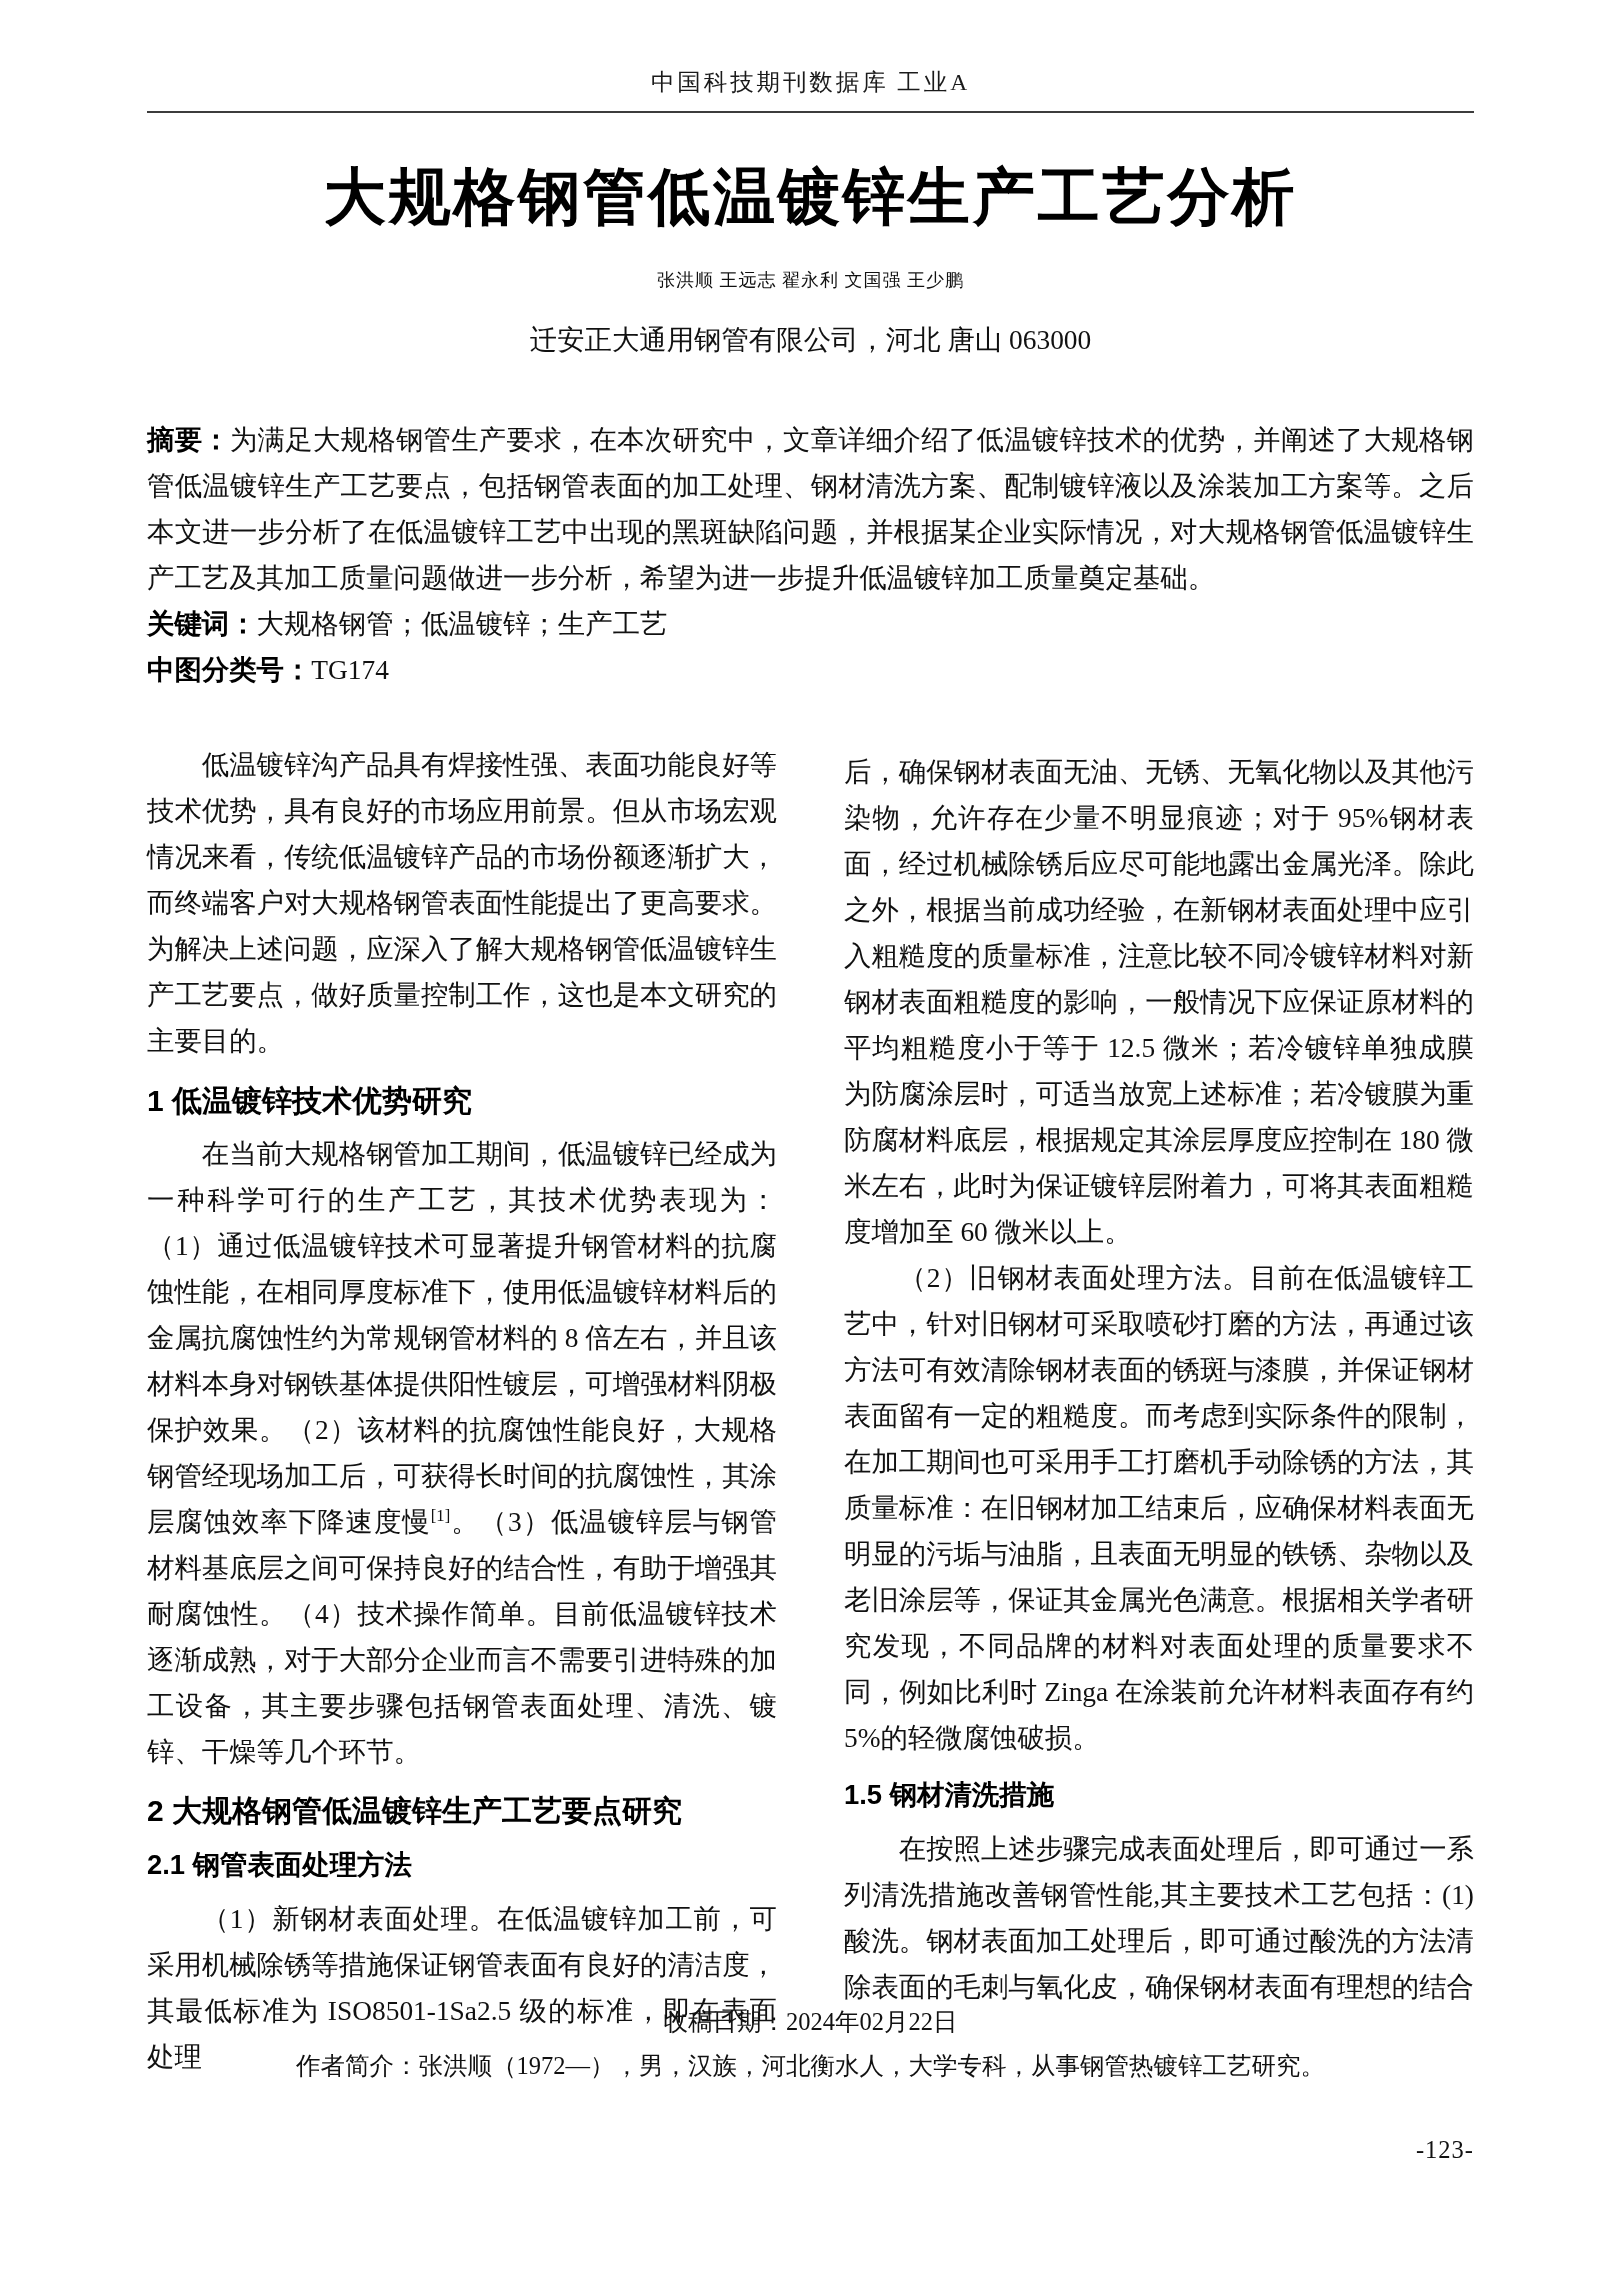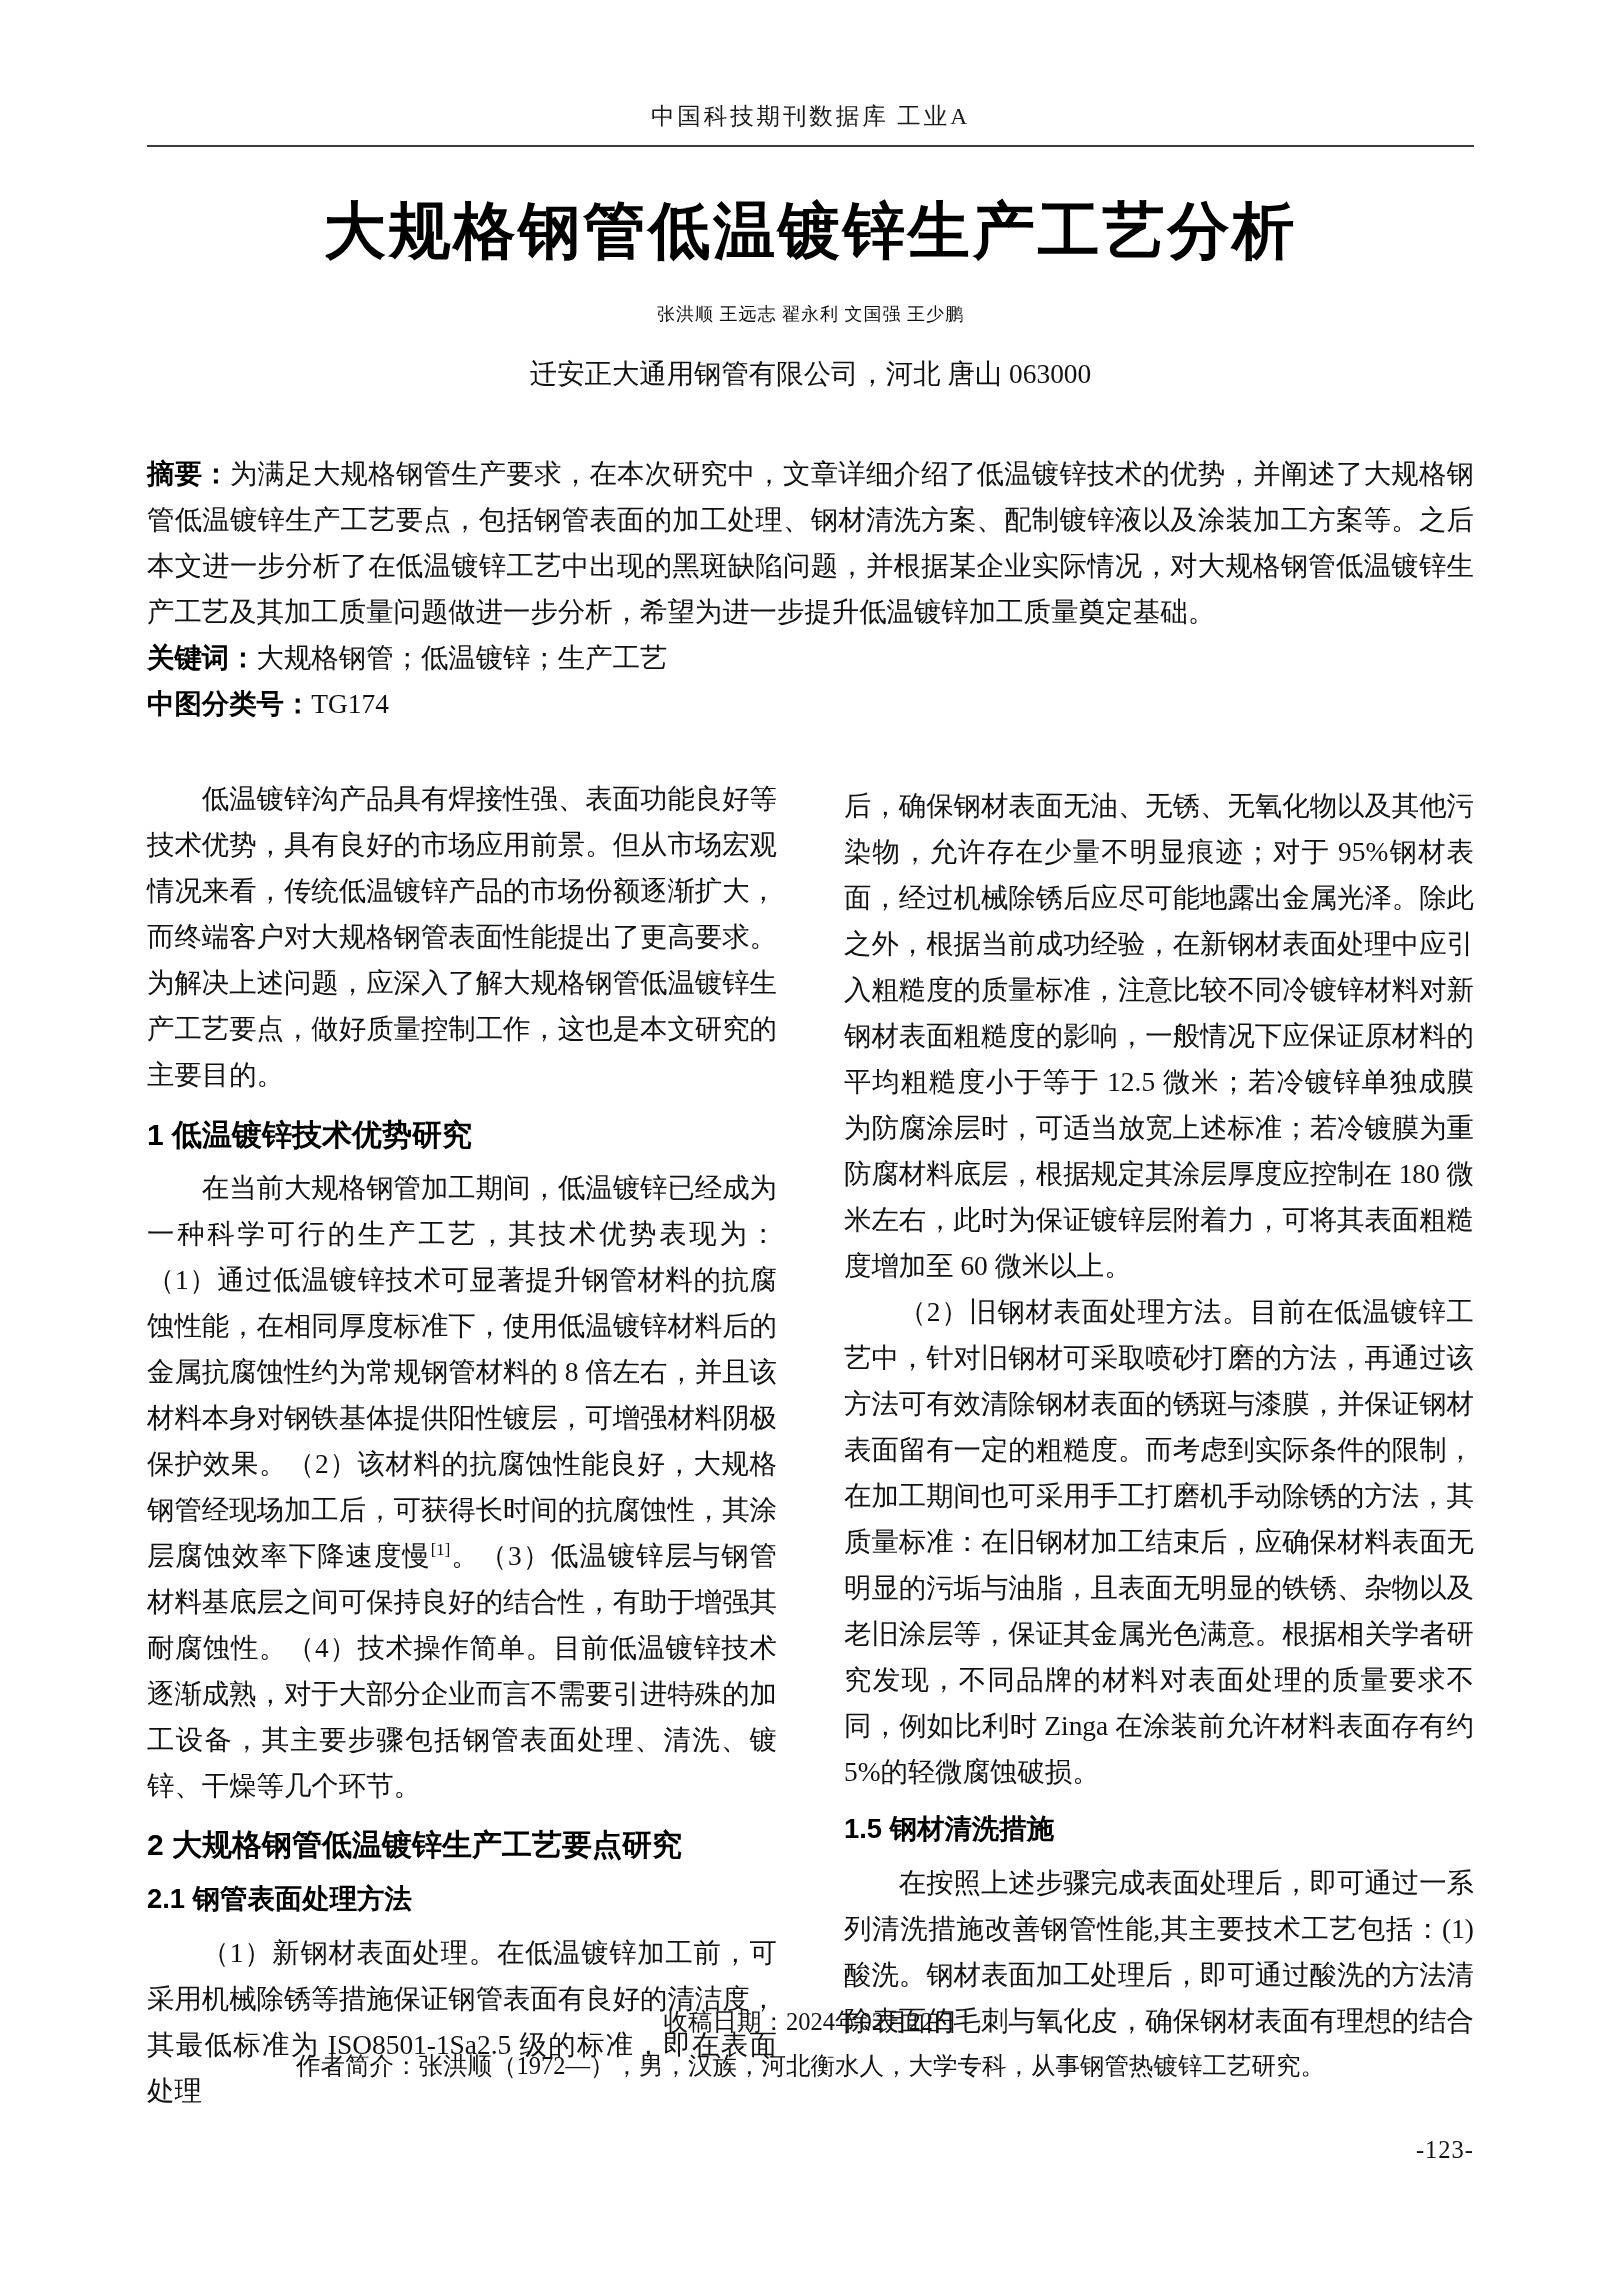--- a/index.html
+++ b/index.html
@@ -9,21 +9,21 @@
     height: 2293px;
     margin: 0 auto;
     background: #ffffff;
     font-family: "Liberation Serif", "DejaVu Serif", serif;
     color: #111111;
     overflow: hidden;
   }
   .content { padding: 0 147px; }
 
   .journal-header {
-    padding-top: 102px;
+    padding-top: 68px;
     text-align: center;
     font-size: 23.5px;
     line-height: 29px;
     letter-spacing: 2.9px;
     color: #1a1a1a;
     font-family: "Liberation Serif", "DejaVu Serif", serif;
   }
   .header-rule {
     margin-top: 13.7px;
     border: none;

